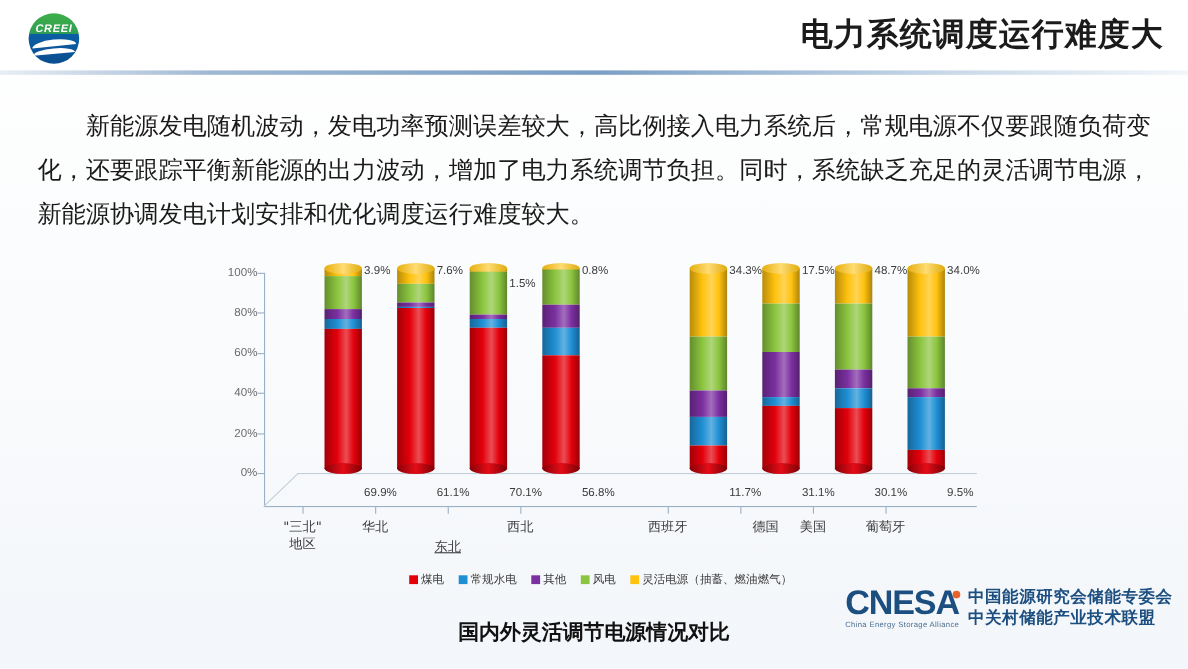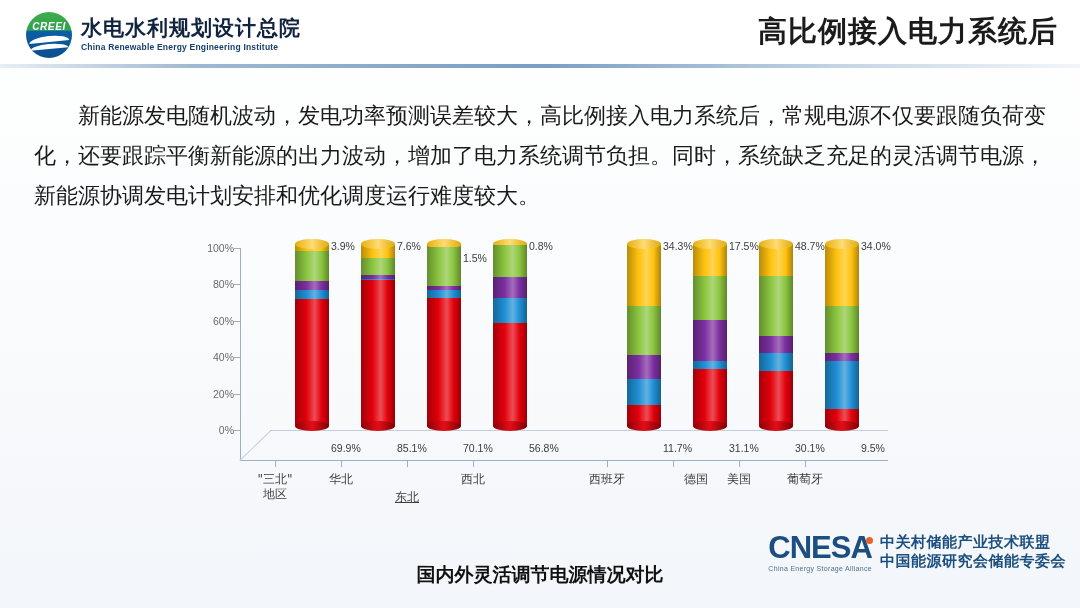--- a/index.html
+++ b/index.html
@@ -78,26 +78,22 @@
 
 <div class="slide">
 
   <div class="header">
     <div class="logo-wrap">
       <div class="logo-mark">
         <div class="creei">CREEI</div>
         <div class="wave1"></div>
         <div class="wave2"></div>
       </div>
-      <div class="logo-txt">
-        <div class="logo-cn">水电水利规划设计总院</div>
-        <div class="logo-en">China Renewable Energy Engineering Institute</div>
-      </div>
-    </div>
-    <div class="slide-title">高比例接入电力系统后</div>
+    </div>
+    <div class="slide-title">电力系统调度运行难度大</div>
     <div class="header-rule"></div>
   </div>
 
   <div class="body-text">新能源发电随机波动，发电功率预测误差较大，高比例接入电力系统后，常规电源不仅要跟随负荷变化，还要跟踪平衡新能源的出力波动，增加了电力系统调节负担。同时，系统缺乏充足的灵活调节电源，新能源协调发电计划安排和优化调度运行难度较大。</div>
 
   <div class="chart">
     <div class="plot"></div>
     <div class="yaxis" id="yaxis">
         <div class="ytick" style="top: 182px;">0%</div>
         <div class="ytickmark" style="top: 182px;"></div>
@@ -228,25 +224,47 @@
         <div class="xlabel" style="left: 433px; top: 0px; margin-left: 23px;">
           <div>德国</div>
         </div>
         <div class="xlabel" style="left: 499px; top: 0px;">
           <div>美国</div>
         </div>
         <div class="xlabel" style="left: 565px; top: 0px;">
           <div>葡萄牙</div>
         </div>
       </div>
+    <div class="legend" id="legend">
+        <div class="item">
+          <span class="swatch" style="background: rgb(227, 0, 11);"></span>
+          <span>煤电</span>
+        </div>
+        <div class="item">
+          <span class="swatch" style="background: rgb(31, 143, 212);"></span>
+          <span>常规水电</span>
+        </div>
+        <div class="item">
+          <span class="swatch" style="background: rgb(123, 47, 160);"></span>
+          <span>其他</span>
+        </div>
+        <div class="item">
+          <span class="swatch" style="background: rgb(139, 197, 63);"></span>
+          <span>风电</span>
+        </div>
+        <div class="item">
+          <span class="swatch" style="background: rgb(255, 194, 14);"></span>
+          <span>灵活电源（抽蓄、燃油燃气）</span>
+        </div>
+      </div>
   <div class="lbl" style="left: 135px; top: -8px;">3.9%</div>
       <div class="lbl" style="left: 135px; top: 194px;">69.9%</div>
       <div class="xtickmark" style="left: 79px;"></div>
       <div class="lbl" style="left: 201px; top: -8px;">7.6%</div>
-      <div class="lbl" style="left: 201px; top: 194px;">85.1%</div>
+      <div class="lbl" style="left: 201px; top: 194px;">61.1%</div>
       <div class="xtickmark" style="left: 145px;"></div>
       <div class="lbl" style="left: 267px; top: -8px; margin-top: 12px;">1.5%</div>
       <div class="lbl" style="left: 267px; top: 194px;">70.1%</div>
       <div class="xtickmark" style="left: 211px;"></div>
       <div class="lbl" style="left: 333px; top: -8px;">0.8%</div>
       <div class="lbl" style="left: 333px; top: 194px;">56.8%</div>
       <div class="xtickmark" style="left: 277px;"></div>
       <div class="lbl" style="left: 467px; top: -8px;">34.3%</div>
       <div class="lbl" style="left: 467px; top: 194px; text-align: right;">11.7%</div>
       <div class="xtickmark" style="left: 411px;"></div>
@@ -265,18 +283,18 @@
 
   <div class="cnesa">
     <div class="cnesa-left">
       <div class="cnesa-word">
         <span>CNESA</span>
         <span class="cnesa-dot"></span>
       </div>
       <div class="cnesa-sub">China Energy Storage Alliance</div>
     </div>
     <div class="cnesa-right">
+      <div class="cnesa-cn">中国能源研究会储能专委会</div>
       <div class="cnesa-cn">中关村储能产业技术联盟</div>
-      <div class="cnesa-cn">中国能源研究会储能专委会</div>
     </div>
   </div>
 
 </div>
 
 </body></html>

